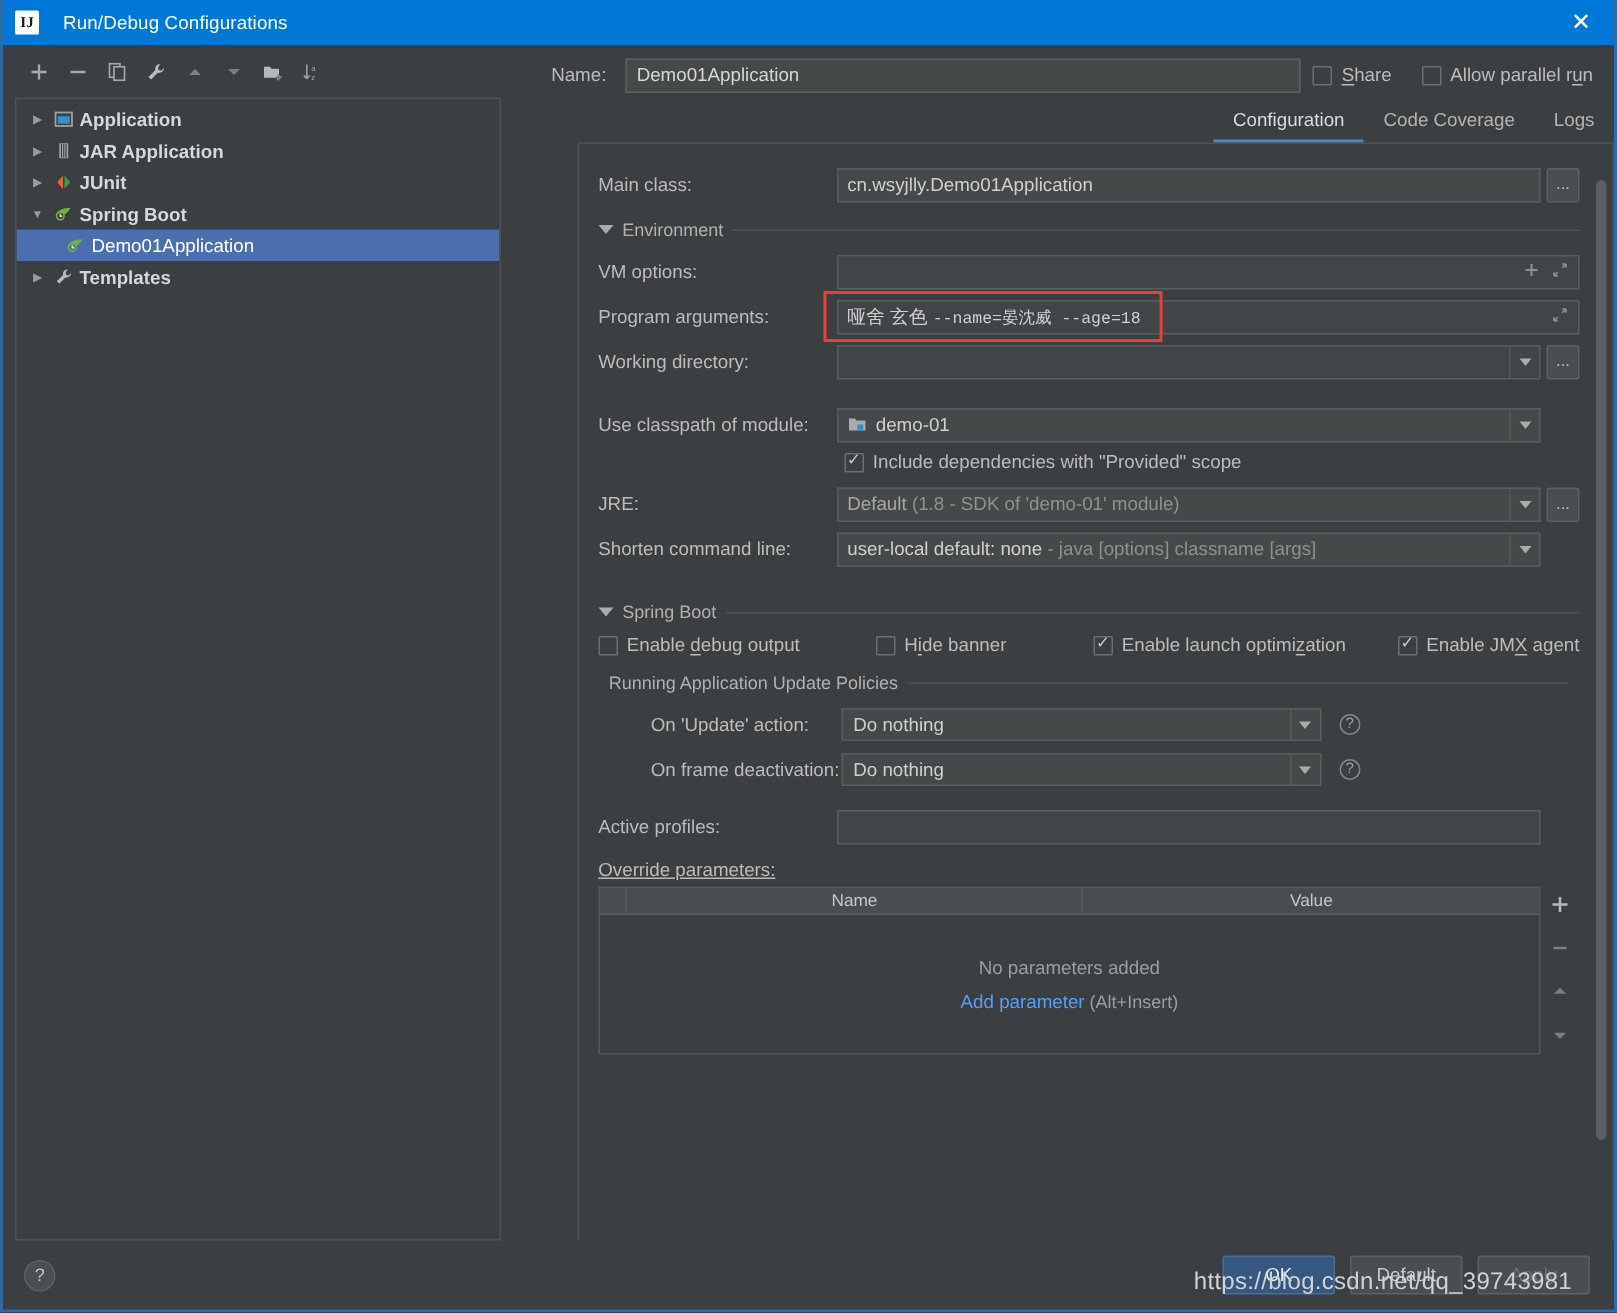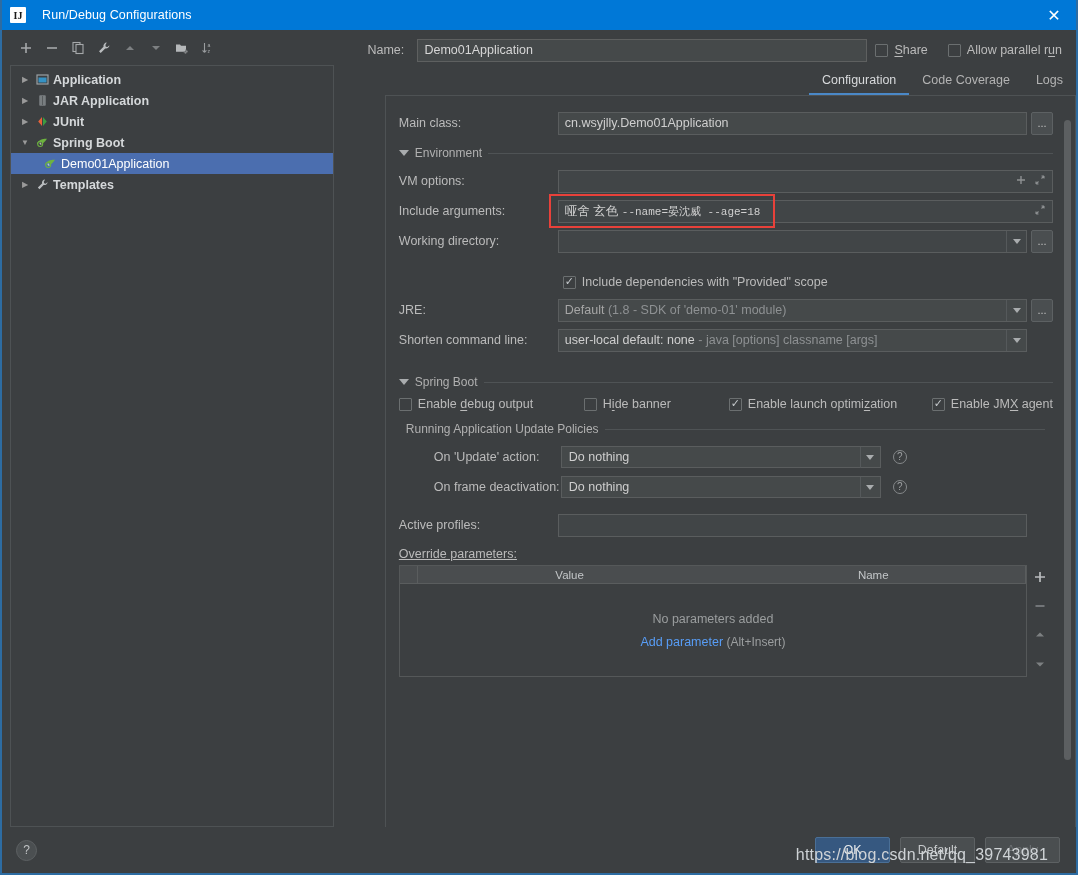--- a/index.html
+++ b/index.html
@@ -452,21 +452,21 @@
                 <svg width="12" height="12" viewBox="0 0 12 12">
                   <path d="M4.5 7.5 L2 10M2 10h2.5M2 10V7.5" stroke="#8e9193" stroke-width="1.1" fill="none"></path>
                   <path d="M7.5 4.5 L10 2M10 2H7.5M10 2v2.5" stroke="#8e9193" stroke-width="1.1" fill="none"></path>
                 </svg>
               </span>
             </span>
           </div>
         </div>
 
         <div class="frow" style="position:relative;">
-          <div class="flabel">Include arguments:</div>
+          <div class="flabel">Program arguments:</div>
           <div class="field flex1 empty">
             <span class="args-text"><span>哑舍 玄色 </span><span class="mono">--name=晏沈威 </span><span class="mono">--age=18</span></span>
             <span class="inline-icon">
               <span>
                 <svg width="12" height="12" viewBox="0 0 12 12">
                   <path d="M4.5 7.5 L2 10M2 10h2.5M2 10V7.5" stroke="#8e9193" stroke-width="1.1" fill="none"></path>
                   <path d="M7.5 4.5 L10 2M10 2H7.5M10 2v2.5" stroke="#8e9193" stroke-width="1.1" fill="none"></path>
                 </svg>
               </span>
             </span>
@@ -481,20 +481,35 @@
             <span class="caret-btn">
               <span class="caret"></span>
             </span>
           </div>
           <div class="sq-btn">...</div>
         </div>
 
 
         <div style="height:12px;"></div>
 
+        <div class="frow">
+          <div class="flabel">Use classpath of module:</div>
+          <div class="field flex1" style="padding-right:0; margin-right:26px;">
+            <span style="margin-right:6px; display:flex;">
+              <svg width="13" height="12" viewBox="0 0 13 12">
+                <path d="M1 2h4l1 1.3h6V10H1z" fill="#a8abad"></path>
+                <rect x="6.5" y="6" width="4" height="4" fill="#3592c4"></rect>
+              </svg>
+            </span>
+            <span style="flex:1;">demo-01</span>
+            <span class="caret-btn">
+              <span class="caret"></span>
+            </span>
+          </div>
+        </div>
 
         <div class="chk-line">
           <div class="chk-wrap">
             <span class="chk checked"></span>
             <span>Include dependencies with "Provided" scope</span>
           </div>
         </div>
 
         <div class="frow">
           <div class="flabel">JRE:</div>
@@ -579,22 +594,22 @@
             <span></span>
           </div>
         </div>
 
         <div class="ovr-label">Override parameters:</div>
 
         <div class="table-wrap">
           <div class="ptable">
             <div class="ptable-head">
               <div class="th tiny"></div>
+              <div class="th name">Name</div>
               <div class="th value">Value</div>
-              <div class="th name">Name</div>
             </div>
             <div class="ptable-body">
               <div class="empty-text">No parameters added</div>
               <div>
                 <span class="add-link">Add parameter</span><span class="add-hint"> (Alt+Insert)</span>
               </div>
             </div>
           </div>
           <div class="table-side">
             <div class="side-btn">

